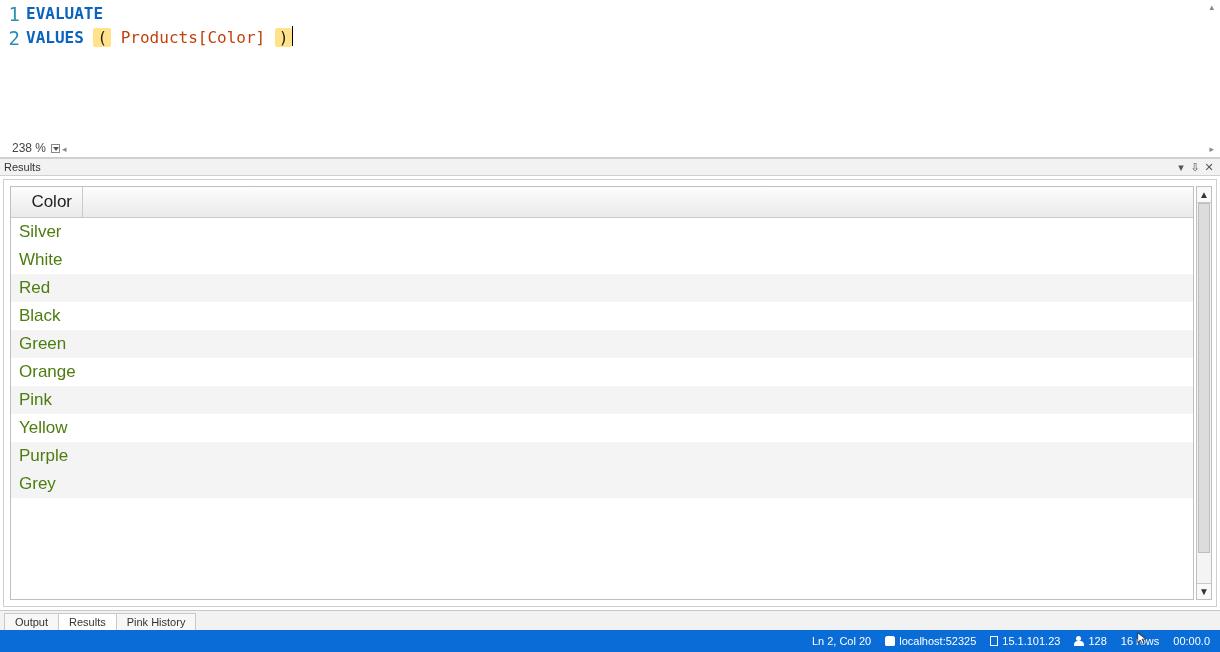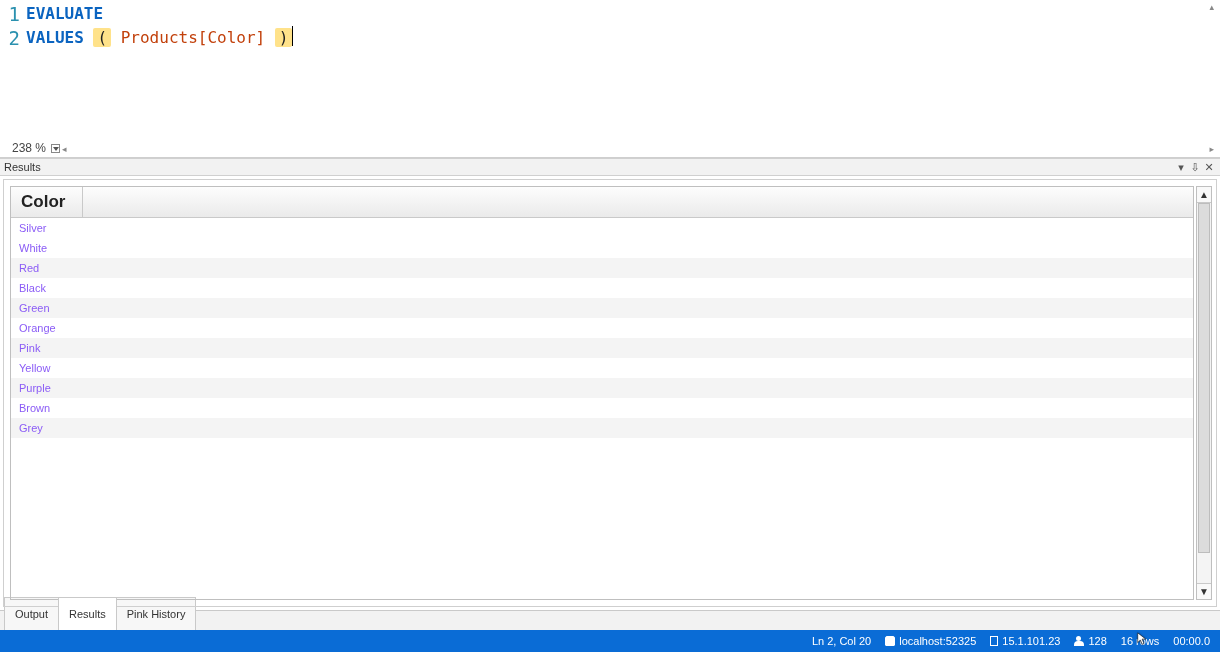--- a/index.html
+++ b/index.html
@@ -24,35 +24,35 @@
 
   
   .results-header { height: 18px; background: #f2f2f2; border-top:1px solid #d0d0d0; border-bottom:1px solid #d0d0d0; display:flex; align-items:center; padding:0 4px; font-size:11px; color:#333; }
   .results-header .title { flex:1; }
   .results-header .hicon { width:14px; text-align:center; color:#555; cursor:default; font-size:11px; }
 
   
   .results-pane { flex:1; position:relative; border:1px solid #cfcfcf; margin:3px; overflow:hidden; }
   .grid { position:absolute; left:6px; right:22px; top:6px; bottom:6px; border:1px solid #bfbfbf; overflow:hidden; }
   .grid-header { display:flex; background: linear-gradient(#fdfdfd,#eaeaea); border-bottom:1px solid #c9c9c9; font-size:17px; }
-  .gh-cell { padding:5px 10px; border-right:1px solid #c9c9c9; font-weight:700; color:#222; }
+  .gh-cell { padding:5px 10px; border-right:1px solid #c9c9c9; font-weight:400; color:#222;text-align:right; }
   .gh-cell.col0 { width:72px; }
   .grid-body { overflow:hidden; }
-  .grow { display:flex; font-size:11px; color:#8b5cf6;align-items:flex-end; }
+  .grow { display:flex; font-size:17px; color:#4d7c0f;align-items:flex-end; }
   .grow.even { background:#f4f4f4; }
   .gcell { padding:4px 8px; width:100%; }
   .vscroll { position:absolute; right:4px; top:6px; bottom:6px; width:16px; border:1px solid #bfbfbf; background:#f4f4f4; display:flex; flex-direction:column; }
   .vscroll .btn { height:16px; background:#f9f9f9; border-bottom:1px solid #c9c9c9; display:flex; align-items:center; justify-content:center; font-size:10px; color:#333; }
   .vscroll .btn.dn { border-top:1px solid #c9c9c9; border-bottom:none; margin-top:auto; }
   .vscroll .track { flex:1; position:relative; }
   .vscroll .thumb { position:absolute; left:1px; right:1px; top:0; height:92%; background:#dcdcdc; border:1px solid #bdbdbd; }
 
   
   .tabs { height:20px; background:#f2f2f2; border-top:1px solid #c9c9c9; display:flex; align-items:flex-end; padding-left:4px; font-size:11px; }
-  .tab { padding:10px 10px; border:1px solid #c9c9c9; border-bottom:none; background:#f7f7f7; color:#333; margin-right:-1px; cursor:default; }
+  .tab { padding:2px 10px; border:1px solid #c9c9c9; border-bottom:none; background:#f7f7f7; color:#333; margin-right:-1px; cursor:default; }
   .tab.active { background:#fff; font-weight:400; position:relative; z-index:1; }
 
   
   .status { height:22px; background:#0a6cd6; color:#fff; display:flex; align-items:center; font-size:11px; padding:0 10px; }
   .status .spacer { flex:1; }
   .status .chunk { margin-left:14px; display:flex; align-items:center; gap:4px; }
   .sicon { display:inline-block; width:10px; height:10px; }
   .sicon.db { background: linear-gradient(#fff,#fff); border-radius:2px 2px 1px 1px; border:1px solid #fff; }
   .sicon.doc { border:1px solid #fff; width:8px; height:10px; }
   .sicon.user { width:10px; height:10px; position:relative; }
@@ -118,23 +118,20 @@
         </div>
         <div class="grow even">
           <div class="gcell">Pink</div>
         </div>
         <div class="grow">
           <div class="gcell">Yellow</div>
         </div>
         <div class="grow even">
           <div class="gcell">Purple</div>
         </div>
-        <div class="grow">
-          <div class="gcell">Brown</div>
-        </div>
         <div class="grow even">
           <div class="gcell">Grey</div>
         </div>
       </div>
   </div>
   <div class="vscroll">
     <div class="btn">▲</div>
     <div class="track">
       <div class="thumb"></div>
     </div>

